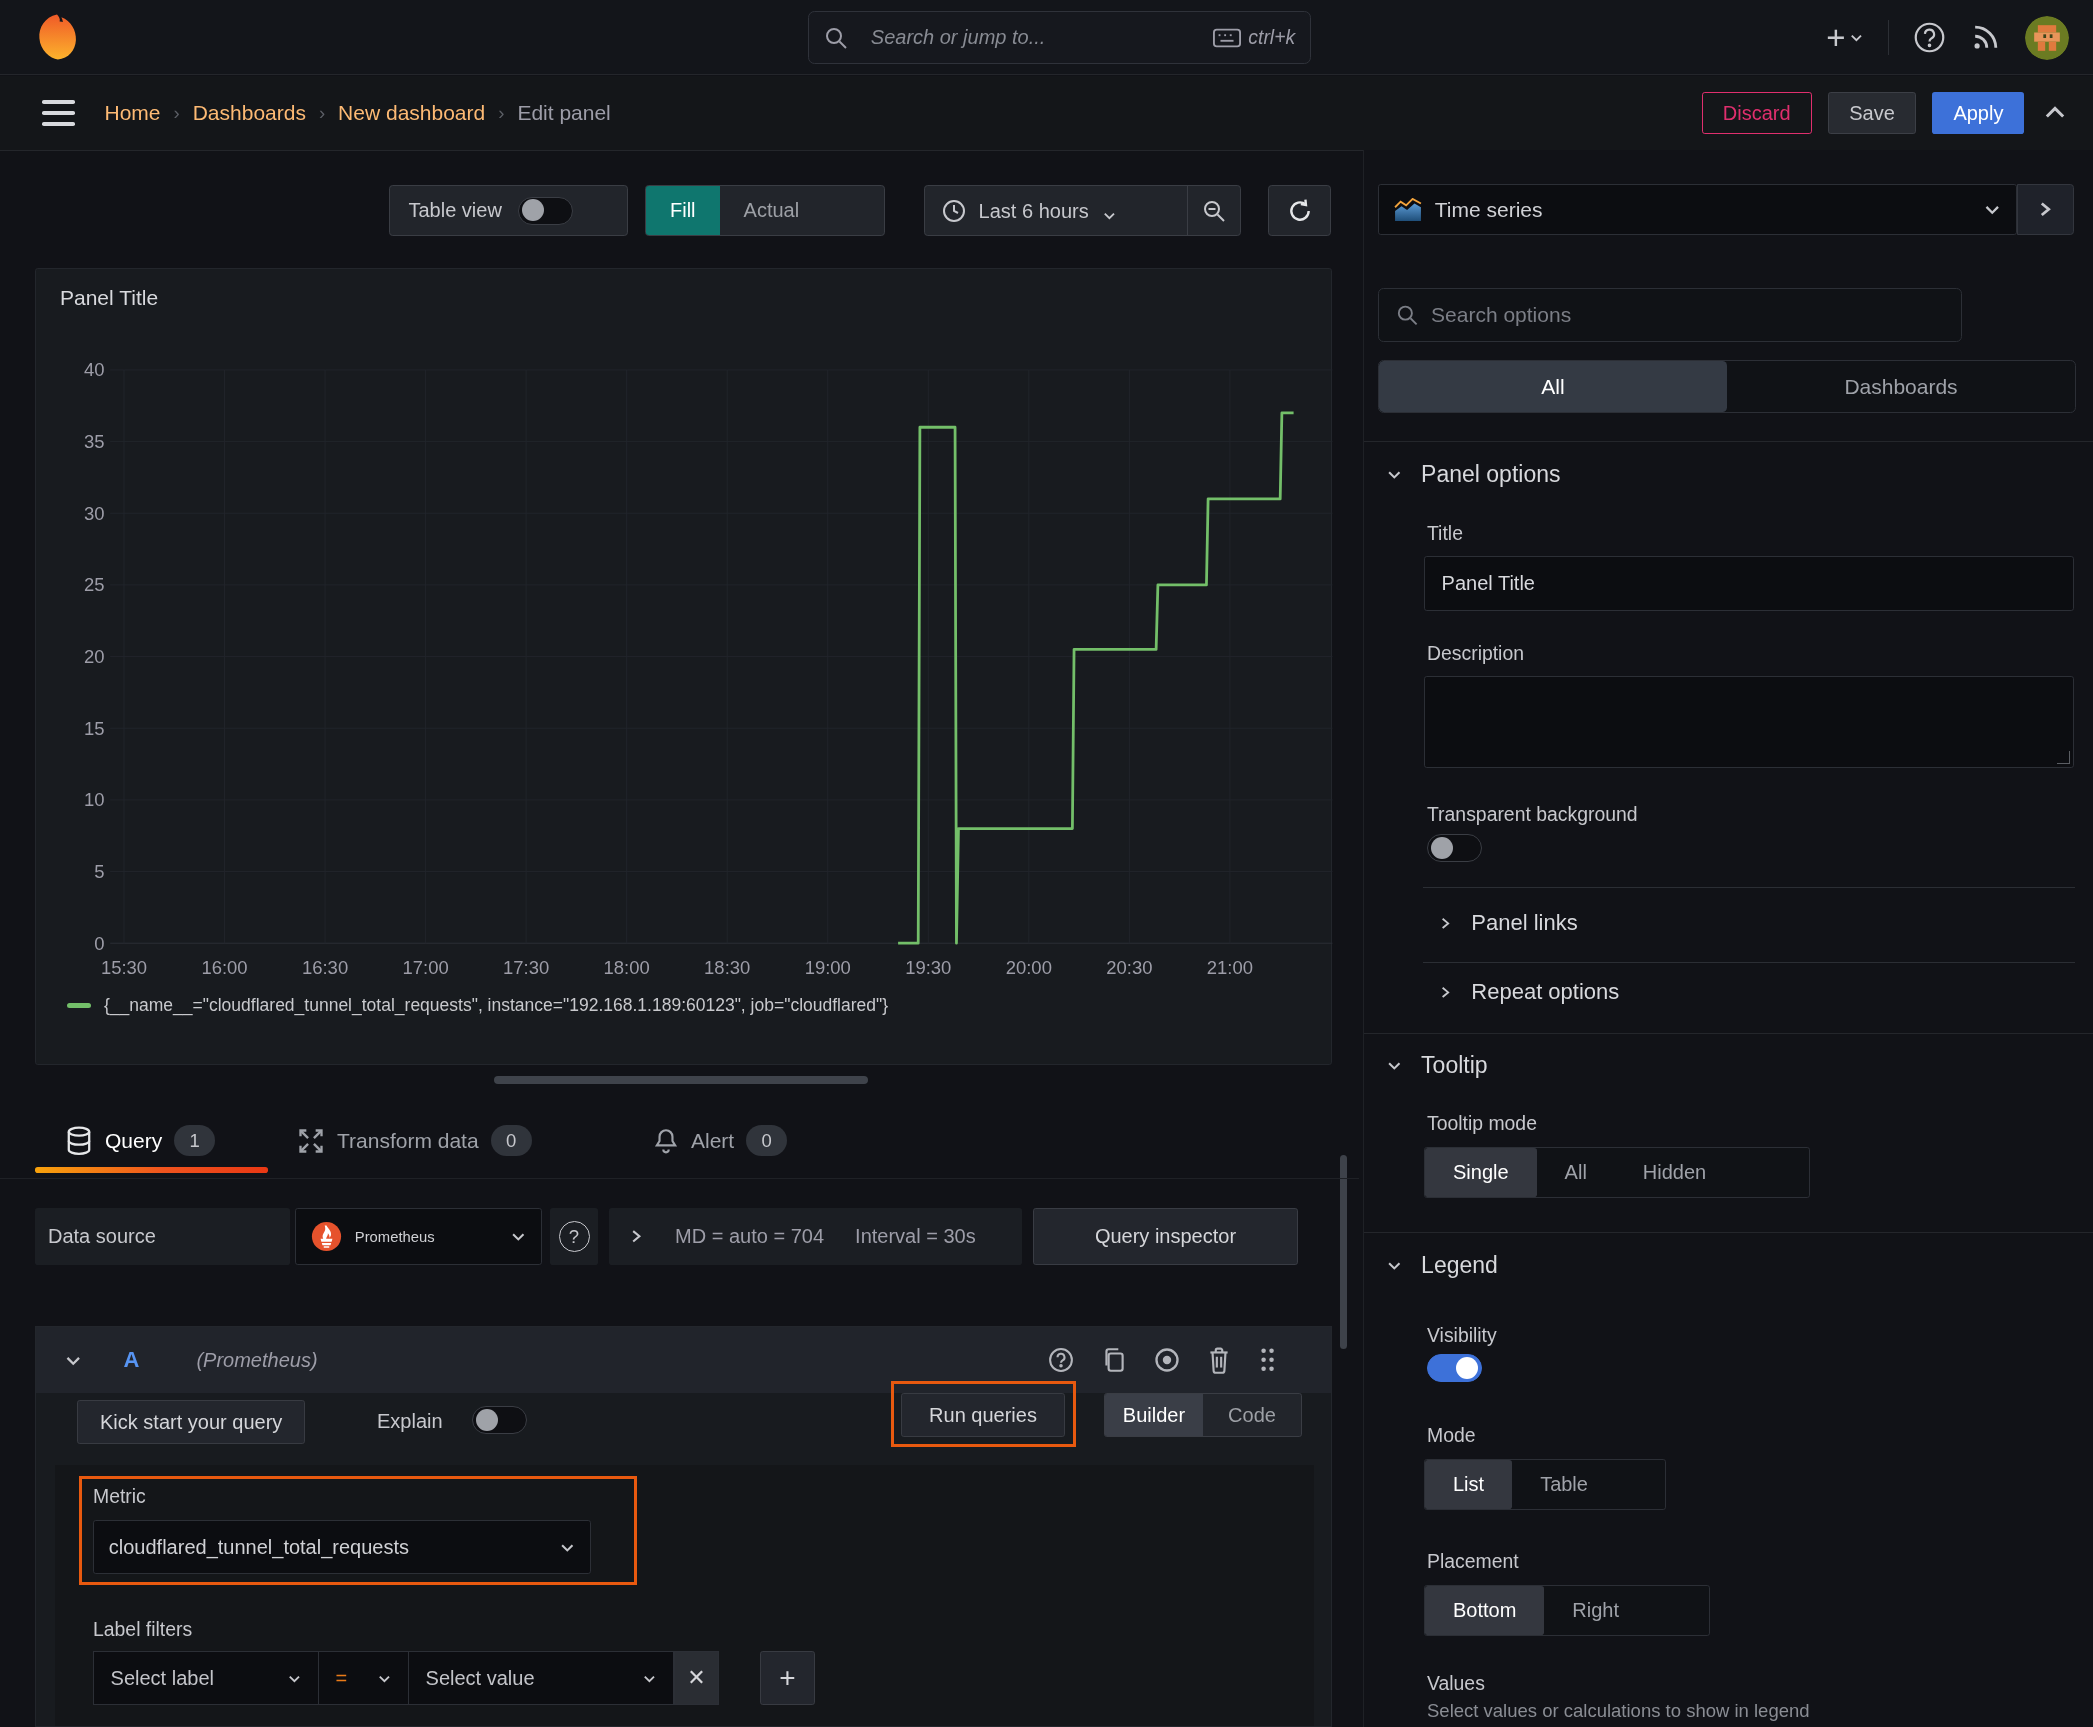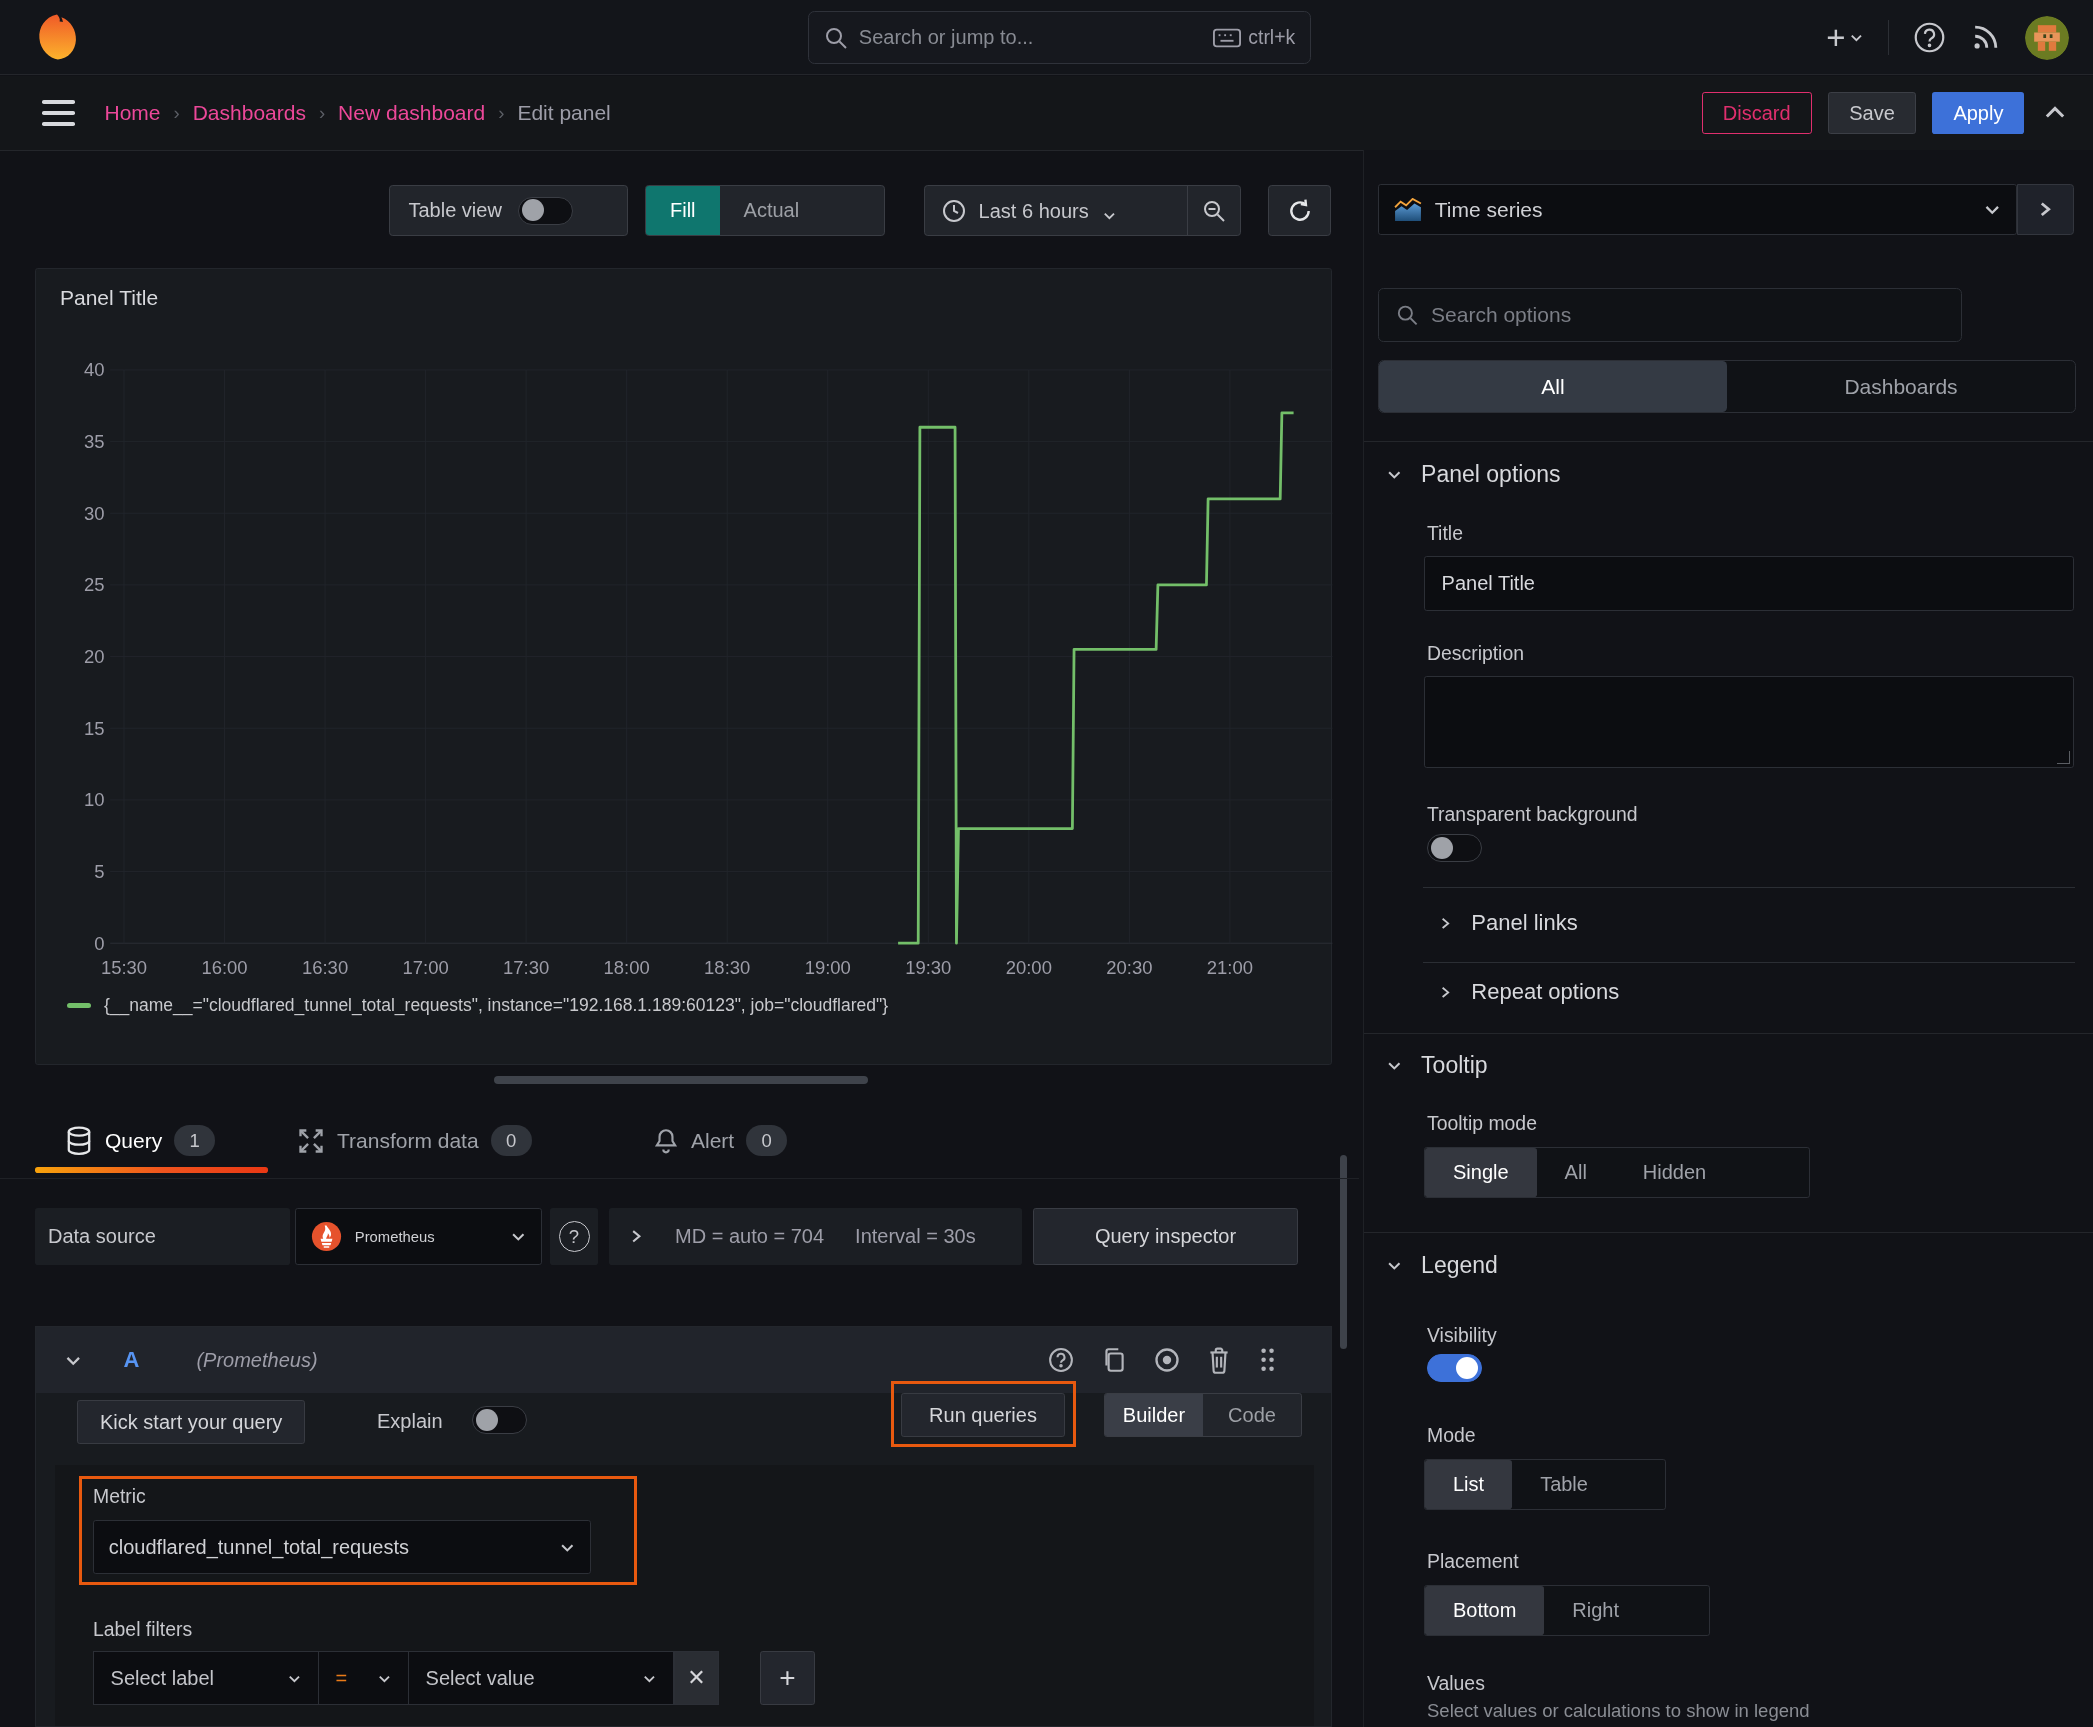--- a/index.html
+++ b/index.html
@@ -3,34 +3,34 @@
 <meta charset="utf-8">
 <style>
   * { margin:0; padding:0; box-sizing:border-box; }
   html,body { background:#0c0d10; }
   body { font-family:"Liberation Sans", sans-serif; color:#ccccdc; }
   #root { position:relative; width:2093px; height:1728px; background:#111217; overflow:hidden; }
 
   
   .topnav { position:absolute; left:0; top:0; width:2093px; height:75px; background:#13151a; border-bottom:0.9px solid #24262b; }
   .logo { position:absolute; left:35px; top:12px; width:44px; height:50px; }
-  .searchbox { position:absolute; left:808px; top:11px; width:503px; height:53px; background:#16181e; border:0.9px solid #2f323a; border-radius:6.5px; display:flex; align-items:center; padding:0 14.8px; gap:11px; }
+  .searchbox { position:absolute; left:808px; top:11px; width:503px; height:53px; background:#16181e; border:0.9px solid #2f323a; border-radius:6.5px; display:flex; align-items:center; padding:0 14.8px; gap:23px;font-style:italic; }
   .searchbox .ph { color:#888b93; font-size:20px; flex:1; }
   .kbd-hint { display:flex; align-items:center; gap:7.4px; color:#9d9da8; font-size:19.4px; }
   .nav-right { position:absolute; right:24px; top:0; height:75px; display:flex; align-items:center; gap:24px; }
   .nav-icon { color:#9d9da8; display:flex; align-items:center; gap:3.7px; cursor:pointer; }
   .vdiv { width:0.9px; height:35px; background:#2c2f35; }
   .avatar { width:44px; height:44px; border-radius:50%; overflow:hidden; }
 
   
   .crumbbar { position:absolute; left:0; top:76px; width:2093px; height:75px; background:#141619; border-bottom:0.9px solid #24262b; display:flex; align-items:center; }
   .hamburger { margin-left:42px; width:33px; display:flex; flex-direction:column; gap:7.4px; cursor:pointer; }
   .hamburger i { display:block; height:3.7px; background:#d8d9dd; border-radius:1.8px; }
   .crumbs { display:flex; align-items:center; margin-left:29.5px; font-size:21px; gap:13px; }
-  .crumbs .c { color:#ec4899; cursor:pointer; }
+  .crumbs .c { color:#fdba74; cursor:pointer; }
   .crumbs .c.dim { color:#9d9da8; cursor:default; }
   .crumbs .sep { color:#5c5f66; font-size:18.5px; }
   .crumb-actions { position:absolute; right:24px; display:flex; align-items:center; gap:16.6px; }
   .btn { font-size:20px; border-radius:2.8px; height:42px; display:inline-flex; align-items:center; justify-content:center; padding:0 20px; cursor:pointer; border:0.9px solid transparent; }
   .btn-discard { color:#e02f6e; border-color:#e02f6e; background:transparent; }
   .btn-save { background:#282b31; border-color:#3c3f46; color:#c7c8cd; }
   .btn-apply { background:#3d71d9; color:#fff; }
 
   
   .toolbox { position:absolute; background:#22252b; border:0.9px solid #3a3d44; border-radius:3.7px; height:51px; display:flex; align-items:center; color:#c7c8cd; font-size:20px; }

